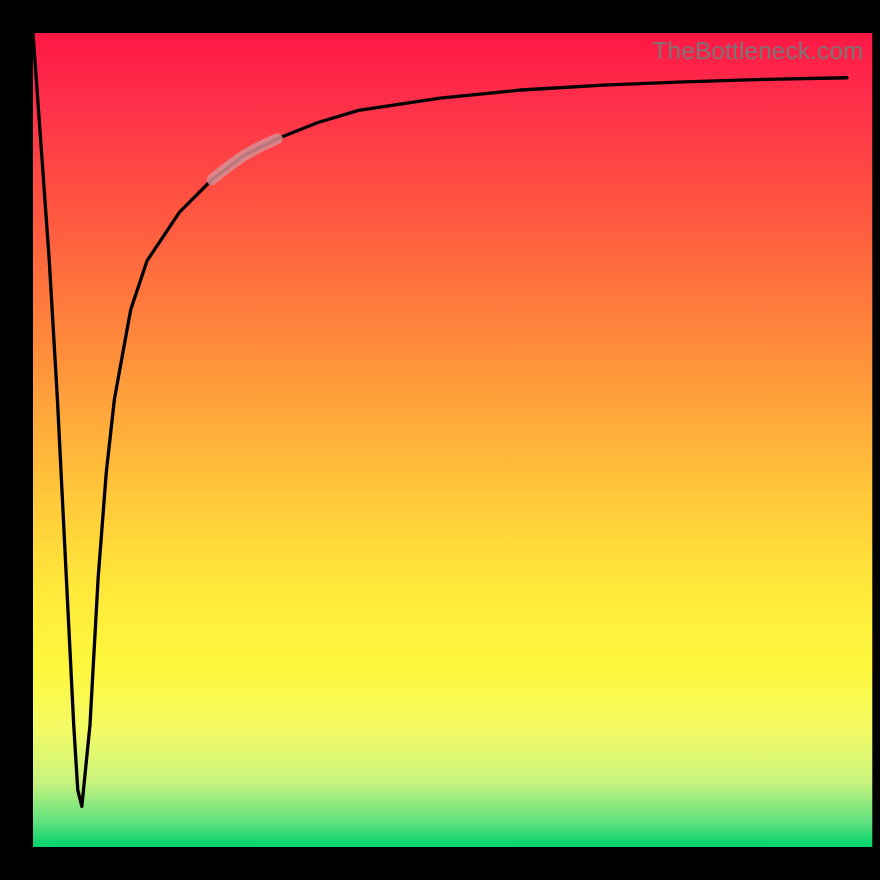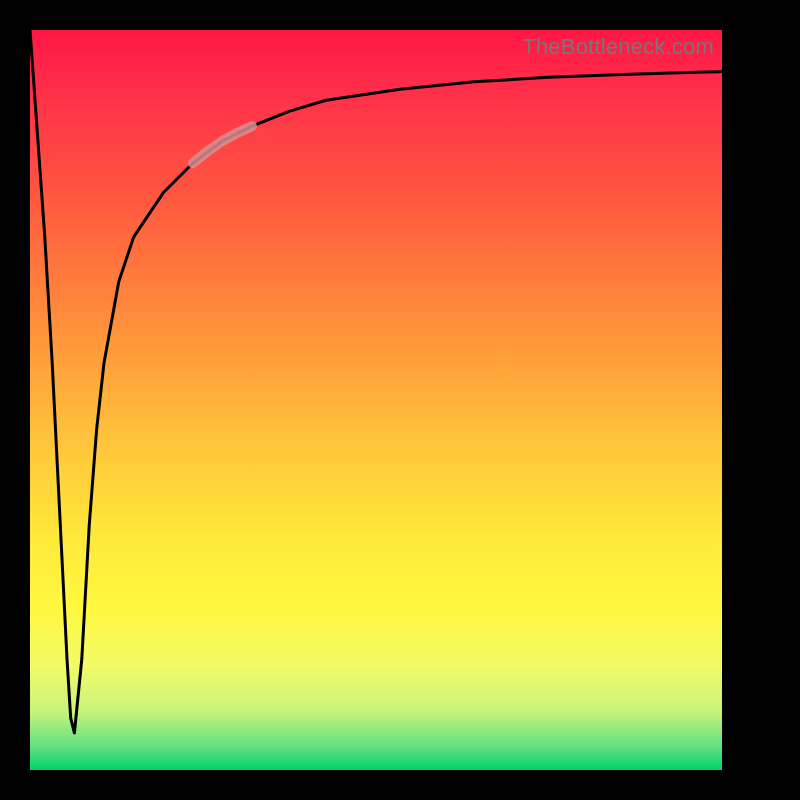--- a/index.html
+++ b/index.html
@@ -14,21 +14,21 @@
   .frame {
     position: relative;
     width: 800px;
     height: 800px;
     background: #000;
   }
   .plot-area {
     position: absolute;
     left: 30px;
     top: 30px;
-    width: 692px;
+    width: 763px;
     height: 740px;
     
     background: linear-gradient(
       to bottom,
       #ff1744 0%,
       #ff2e4a 8%,
       #ff5640 22%,
       #ff8a3b 38%,
       #ffc23a 55%,
       #ffe83a 68%,

